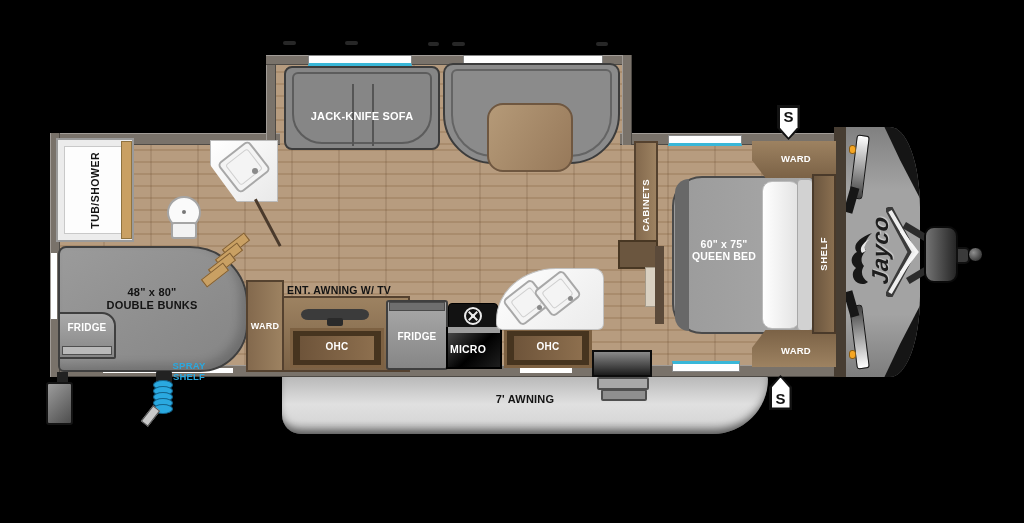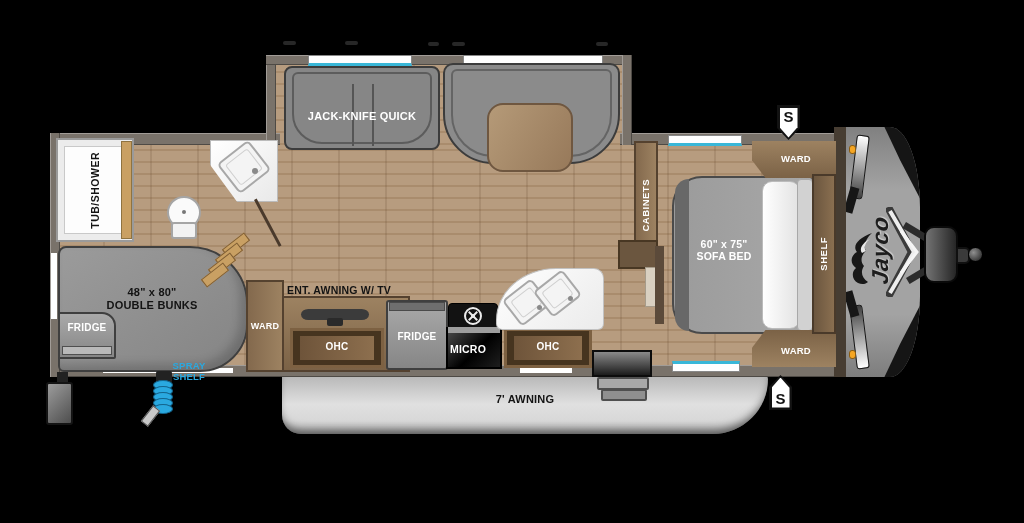--- a/index.html
+++ b/index.html
@@ -95,21 +95,21 @@
 
   <div class="rung" style="left:222px;top:240px;"></div>
   <div class="rung" style="left:215px;top:250px;"></div>
   <div class="rung" style="left:208px;top:260px;"></div>
   <div class="rung" style="left:201px;top:270px;"></div>
 
   <div class="abs" style="left:284px;top:66px;width:156px;height:84px;background:#868686;border:2.5px solid #3c3c3c;border-radius:8px;"></div>
   <div class="abs" style="left:292px;top:72px;width:140px;height:72px;border:2px solid #5c5c5c;border-radius:6px 6px 30px 30px;"></div>
   <div class="abs" style="left:352px;top:84px;width:2px;height:62px;background:#555;"></div>
   <div class="abs" style="left:372px;top:84px;width:2px;height:62px;background:#555;"></div>
-  <div class="lbl" style="left:284px;top:110px;width:156px;font-size:11px;">JACK-KNIFE QUICK</div>
+  <div class="lbl" style="left:284px;top:110px;width:156px;font-size:11px;">JACK-KNIFE SOFA</div>
 
   <div class="abs" style="left:443px;top:63px;width:177px;height:101px;background:#8b8b8b;border:2.5px solid #3c3c3c;border-radius:10px 10px 50px 50px;"></div>
   <div class="abs" style="left:451px;top:69px;width:161px;height:88px;border:2px solid #646464;border-radius:6px 6px 42px 42px;"></div>
   <div class="abs" style="left:487px;top:103px;width:86px;height:69px;background:linear-gradient(120deg,#b59a78,#97795a);
               border:2px solid #6f5740;border-radius:16px;"></div>
 
   <div class="abs cab vwrap" style="left:246px;top:280px;width:38px;height:92px;">
     <span class="lbl" style="position:static;font-size:9px;">WARD</span>
   </div>
   <div class="lbl dk" style="left:278px;top:284px;width:122px;font-size:10.5px;">ENT. AWNING W/ TV</div>
@@ -158,21 +158,21 @@
   <div class="abs" style="left:645px;top:267px;width:14px;height:40px;background:#d9d0c1;border:1px solid #a59b8a;"></div>
   <div class="abs" style="left:655px;top:246px;width:9px;height:78px;background:#5b4a3a;"></div>
 
   <div class="abs" style="left:672px;top:176px;width:142px;height:158px;background:linear-gradient(90deg,#9b9b9b,#a8a8a8);
               border:2.5px solid #4a4a4a;border-radius:30px 4px 4px 30px;"></div>
   <div class="abs" style="left:675px;top:179px;width:14px;height:152px;background:#686868;border-radius:26px 0 0 26px;"></div>
   <div class="abs" style="left:762px;top:181px;width:38px;height:148px;background:linear-gradient(90deg,#ffffff,#e2e2e2);border:1.5px solid #bbb;border-radius:10px;"></div>
   <div class="abs" style="left:797px;top:179px;width:16px;height:152px;background:#d2d2d2;border:1px solid #a8a8a8;border-radius:4px;"></div>
   <div class="lbl" style="left:676px;top:238px;width:96px;font-size:10.5px;">
     <span>60" x 75"</span><br>
-    <span>SOFA BED</span>
+    <span>QUEEN BED</span>
   </div>
 
   <div class="abs" style="left:752px;top:141px;width:84px;height:37px;background:linear-gradient(180deg,#9d8261,#7b6246);
               clip-path:polygon(0 0,100% 0,100% 100%,16% 100%,0 52%);filter:drop-shadow(0 0 1px #3a2c1d);"></div>
   <div class="lbl" style="left:756px;top:153px;width:80px;font-size:9.5px;">WARD</div>
 
   <div class="abs" style="left:752px;top:330px;width:84px;height:37px;background:linear-gradient(0deg,#9d8261,#7b6246);
               clip-path:polygon(0 48%,16% 0,100% 0,100% 100%,0 100%);filter:drop-shadow(0 0 1px #3a2c1d);"></div>
   <div class="lbl" style="left:756px;top:345px;width:80px;font-size:9.5px;">WARD</div>
 

